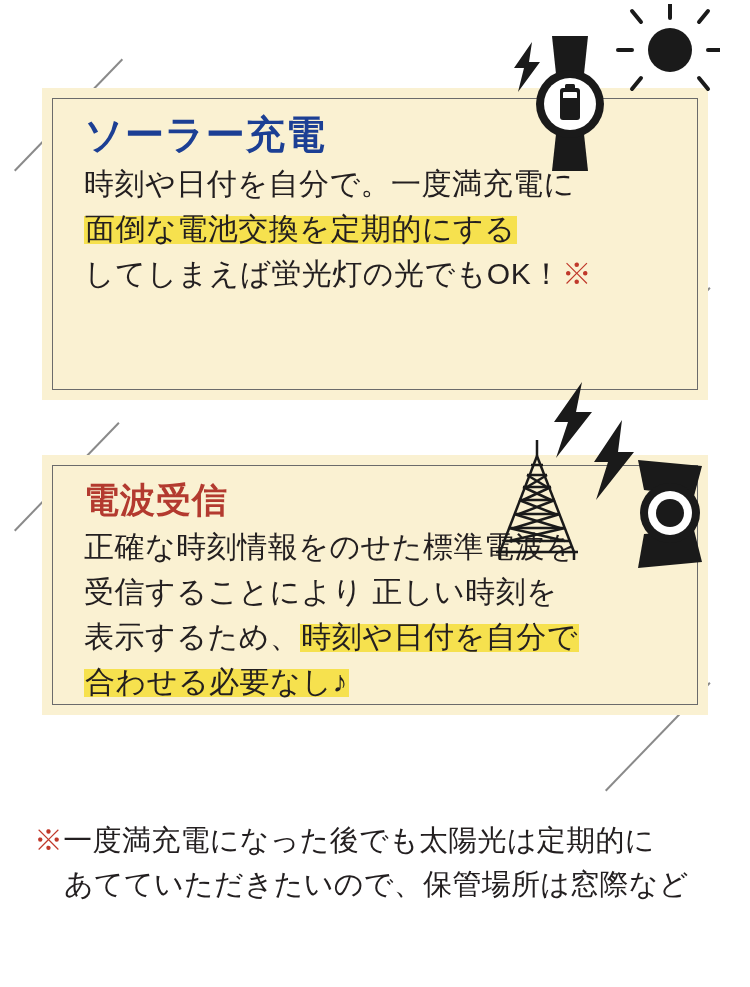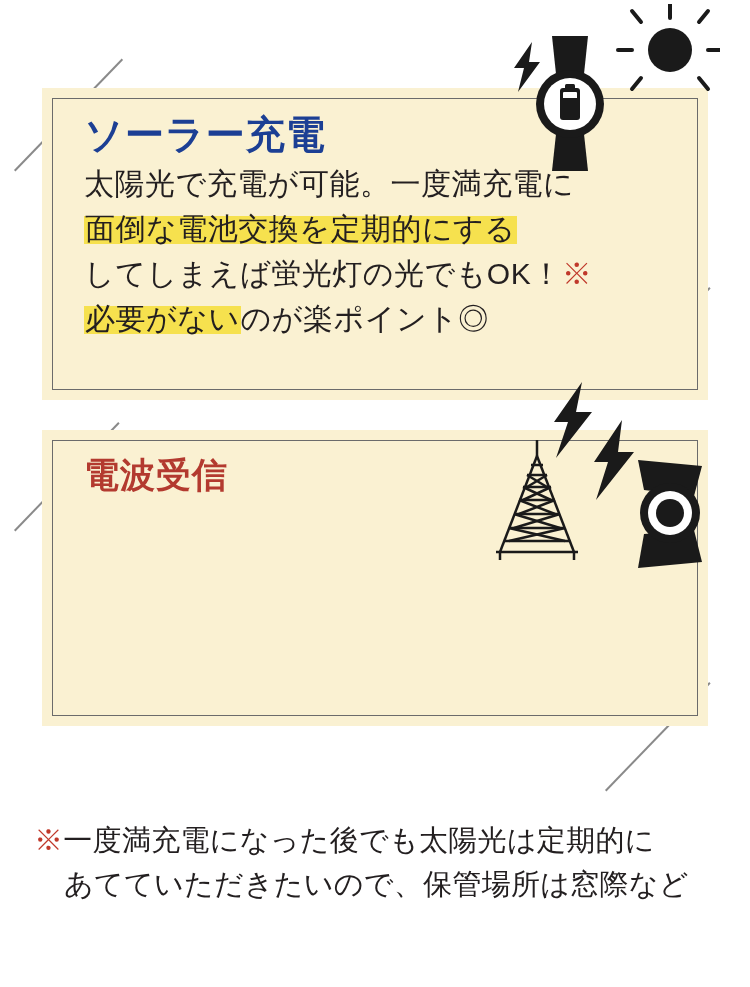--- a/index.html
+++ b/index.html
@@ -43,21 +43,21 @@
   .panel .frame {
     position: absolute;
     left: 10px;
     top: 10px;
     right: 10px;
     bottom: 10px;
     border: 1.5px solid #6b6b6b;
     pointer-events: none;
   }
   #panel-solar { left: 42px; top: 88px; width: 666px; height: 312px; }
-  #panel-radio { left: 42px; top: 430px; width: 666px; height: 296px; }
+  #panel-radio { left: 42px; top: 455px; width: 666px; height: 260px; }
 
   .panel-inner {
     position: relative;
     padding: 26px 34px 0 42px;
   }
 
   .heading {
     font-size: 39px;
     font-weight: bold;
     letter-spacing: 1px;
@@ -123,24 +123,23 @@
   <div class="diag d1"></div>
   <div class="diag d2"></div>
   <div class="diag d3"></div>
   <div class="diag d4"></div>
 
   <div class="panel" id="panel-solar">
     <div class="frame"></div>
     <div class="panel-inner">
       <h2 class="heading" id="solar-heading">ソーラー充電</h2>
       <p class="body-text">
-        <span class="line">太陽光で充電が可能。一度満充電に</span>
+        <span class="line">時刻や日付を自分で。一度満充電に</span>
         <span class="line"><span class="hl">面倒な電池交換を定期的にする</span></span>
         <span class="line"><span>してしまえば蛍光灯の光でもOK！</span><span class="ast">※</span></span>
-        <span class="line"><span class="hl">必要がない</span><span>のが楽ポイント◎</span></span>
       </p>
     </div>
   </div>
 
   <svg class="art" id="sun-icon" viewBox="0 0 110 100">
     <circle cx="60" cy="46" r="22" fill="#1a1a1a"></circle>
     <g stroke="#1a1a1a" stroke-width="4" stroke-linecap="round">
       <line x1="60" y1="8" x2="60" y2="-6"></line>
       <line x1="60" y1="14" x2="60" y2="2"></line>
       <line x1="31" y1="18" x2="22" y2="7"></line>
@@ -166,20 +165,26 @@
   </svg>
 
   <svg class="art" id="bolt-small-icon" viewBox="0 0 40 50">
     <path d="M24 0 L6 26 L16 26 L10 50 L32 20 L21 20 Z" fill="#1a1a1a"></path>
   </svg>
 
   <div class="panel" id="panel-radio">
     <div class="frame"></div>
     <div class="panel-inner">
       <h2 class="heading" id="radio-heading">電波受信</h2>
+      <p class="body-text">
+        <span class="line">正確な時刻情報をのせた標準電波を</span>
+        <span class="line">受信することにより 正しい時刻を</span>
+        <span class="line"><span>表示するため、</span><span class="hl">時刻や日付を自分で</span></span>
+        <span class="line"><span class="hl">合わせる必要なし♪</span></span>
+      </p>
     </div>
   </div>
 
   <svg class="art" id="tower-icon" viewBox="0 0 118 122">
     <g stroke="#1a1a1a" stroke-width="2.5" fill="none">
       <line x1="59" y1="0" x2="59" y2="16"></line>
       <line x1="59" y1="16" x2="22" y2="112"></line>
       <line x1="59" y1="16" x2="96" y2="112"></line>
       <line x1="26" y1="101" x2="92" y2="101"></line>
       <line x1="31" y1="88" x2="87" y2="88"></line>

